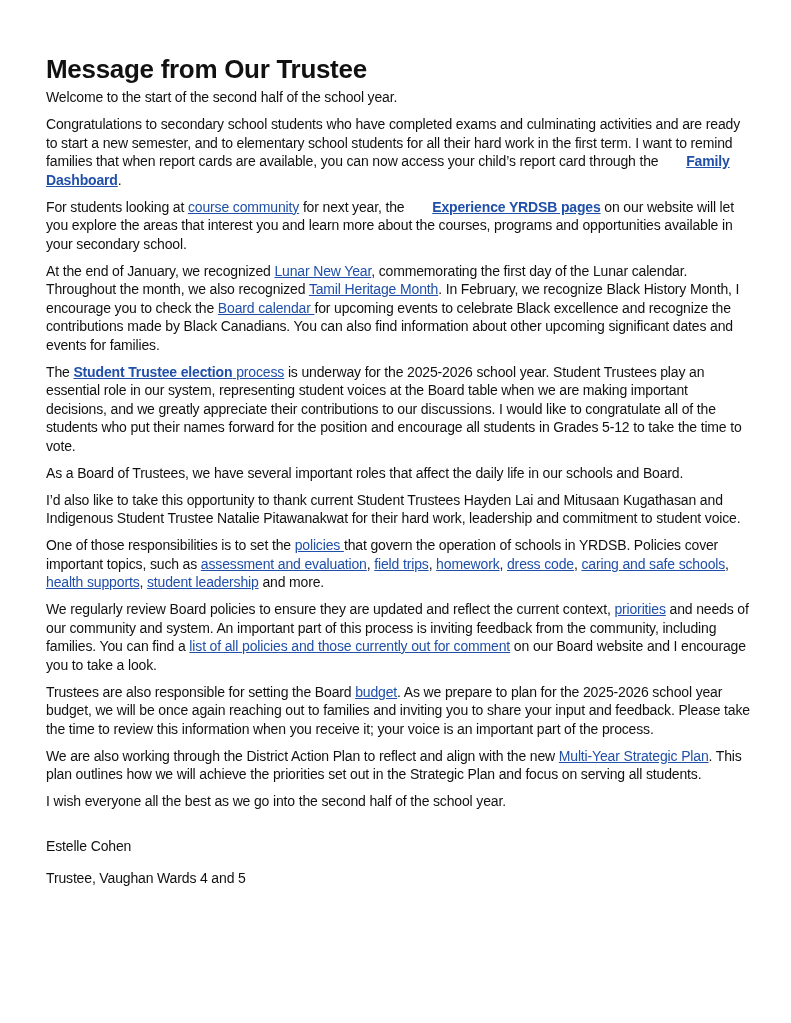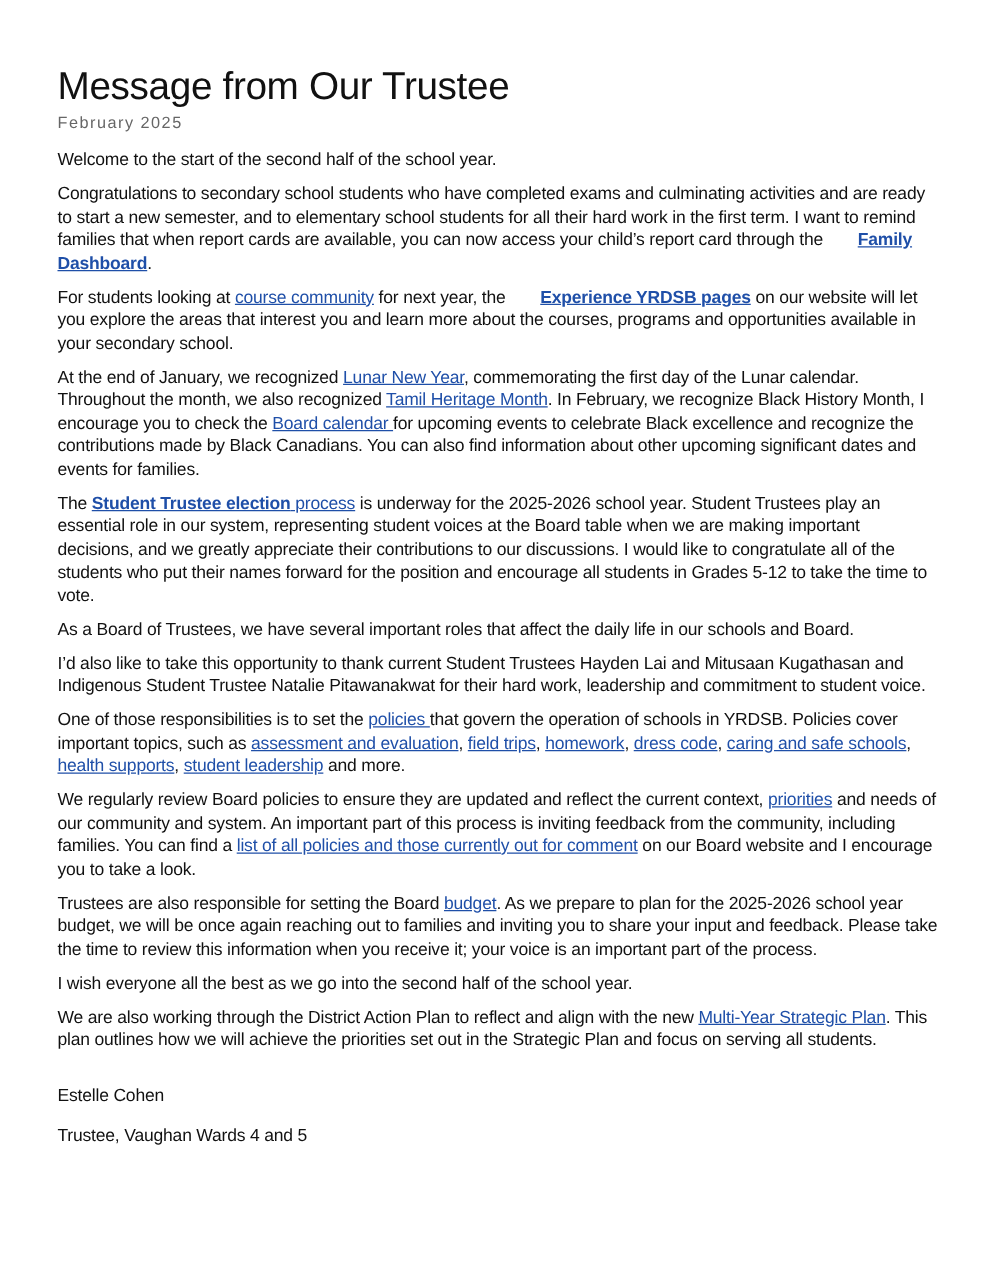--- a/index.html
+++ b/index.html
@@ -3,42 +3,41 @@
   <meta charset="utf-8">
   <style>
     html, body { margin: 0; padding: 0; background: #ffffff; }
     body {
       width: 791px; height: 1023px; position: relative; overflow: hidden;
       font-family: "Liberation Sans", "DejaVu Sans", sans-serif;
       color: #111111;
     }
     .page { position: absolute; left: 46px; top: 50px; width: 706px; }
     .title {
-      font-size: 31px; font-weight: normal; color: #111;
+      font-size: 26px; font-weight: bold; color: #111;
       margin: 0; line-height: 38px; letter-spacing: -0.3px;
     }
     .subtitle {
       font-size: 13px; color: #666; letter-spacing: 1.2px;
       margin: 2px 0 12px 0; line-height: 16px;
     }
     p {
       font-size: 14px; line-height: 18.5px; margin: 0 0 8.5px 0;
       letter-spacing: -0.15px;
     }
     a { color: #1f4fa8; text-decoration: underline; }
     a.bold { font-weight: bold; padding-left: 24px; }
     .sig { margin-top: 26px; }
     .sig p { margin-bottom: 14px; }
   </style>
 </head>
 <body>
 
 <div class="page">
   <h1 class="title">Message from Our Trustee</h1>
-  <div class="subtitle">February 2025</div>
 
   <p>Welcome to the start of the second half of the school year.</p>
 
   <p><span>Congratulations to secondary school students who have completed exams and culminating activities and are ready to start a new semester, and to elementary school students for all their hard work in the first term. I want to remind families that when report cards are available, you can now access your child’s report card through the </span><a class="bold" href="#">Family Dashboard</a><span>.</span></p>
 
   <p><span>For students looking at </span><a href="#">course community</a><span> for next year, the </span><a class="bold" href="#">Experience YRDSB pages</a><span> on our website will let you explore the areas that interest you and learn more about the courses, programs and opportunities available in your secondary school.</span></p>
 
   <p><span>At the end of January, we recognized </span><a href="#">Lunar New Year</a><span>, commemorating the first day of the Lunar calendar. Throughout the month, we also recognized </span><a href="#">Tamil Heritage Month</a><span>. In February, we recognize Black History Month, I encourage you to check the </span><a href="#">Board calendar </a><span>for upcoming events to celebrate Black excellence and recognize the contributions made by Black Canadians. You can also find information about other upcoming significant dates and events for families.</span></p>
 
   <p><span>The </span><a href="#"><b>Student Trustee election</b><span> process</span></a><span> is underway for the 2025-2026 school year. Student Trustees play an essential role in our system, representing student voices at the Board table when we are making important decisions, and we greatly appreciate their contributions to our discussions. I would like to congratulate all of the students who put their names forward for the position and encourage all students in Grades 5-12 to take the time to vote.</span></p>
@@ -46,21 +45,21 @@
   <p>As a Board of Trustees, we have several important roles that affect the daily life in our schools and Board.</p>
 
   <p>I’d also like to take this opportunity to thank current Student Trustees Hayden Lai and Mitusaan Kugathasan and Indigenous Student Trustee Natalie Pitawanakwat for their hard work, leadership and commitment to student voice.</p>
 
   <p><span>One of those responsibilities is to set the </span><a href="#">policies </a><span>that govern the operation of schools in YRDSB. Policies cover important topics, such as </span><a href="#">assessment and evaluation</a><span>, </span><a href="#">field trips</a><span>, </span><a href="#">homework</a><span>, </span><a href="#">dress code</a><span>, </span><a href="#">caring and safe schools</a><span>, </span><a href="#">health supports</a><span>, </span><a href="#">student leadership</a><span> and more.</span></p>
 
   <p><span>We regularly review Board policies to ensure they are updated and reflect the current context, </span><a href="#">priorities</a><span> and needs of our community and system. An important part of this process is inviting feedback from the community, including families. You can find a </span><a href="#">list of all policies and those currently out for comment</a><span> on our Board website and I encourage you to take a look.</span></p>
 
   <p><span>Trustees are also responsible for setting the Board </span><a href="#">budget</a><span>. As we prepare to plan for the 2025-2026 school year budget, we will be once again reaching out to families and inviting you to share your input and feedback. Please take the time to review this information when you receive it; your voice is an important part of the process.</span></p>
 
+  <p><span>We are also working through the District Action Plan to reflect and align with the new </span><a href="#">Multi-Year Strategic Plan</a><span>. This plan outlines how we will achieve the priorities set out in the Strategic Plan and focus on serving all students.</span></p>
+
   <p>I wish everyone all the best as we go into the second half of the school year.</p>
-
-  <p><span>We are also working through the District Action Plan to reflect and align with the new </span><a href="#">Multi-Year Strategic Plan</a><span>. This plan outlines how we will achieve the priorities set out in the Strategic Plan and focus on serving all students.</span></p>
 
   <div class="sig">
     <p>Estelle Cohen</p>
     <p>Trustee, Vaughan Wards 4 and 5</p>
   </div>
 </div>
 
 </body></html>

